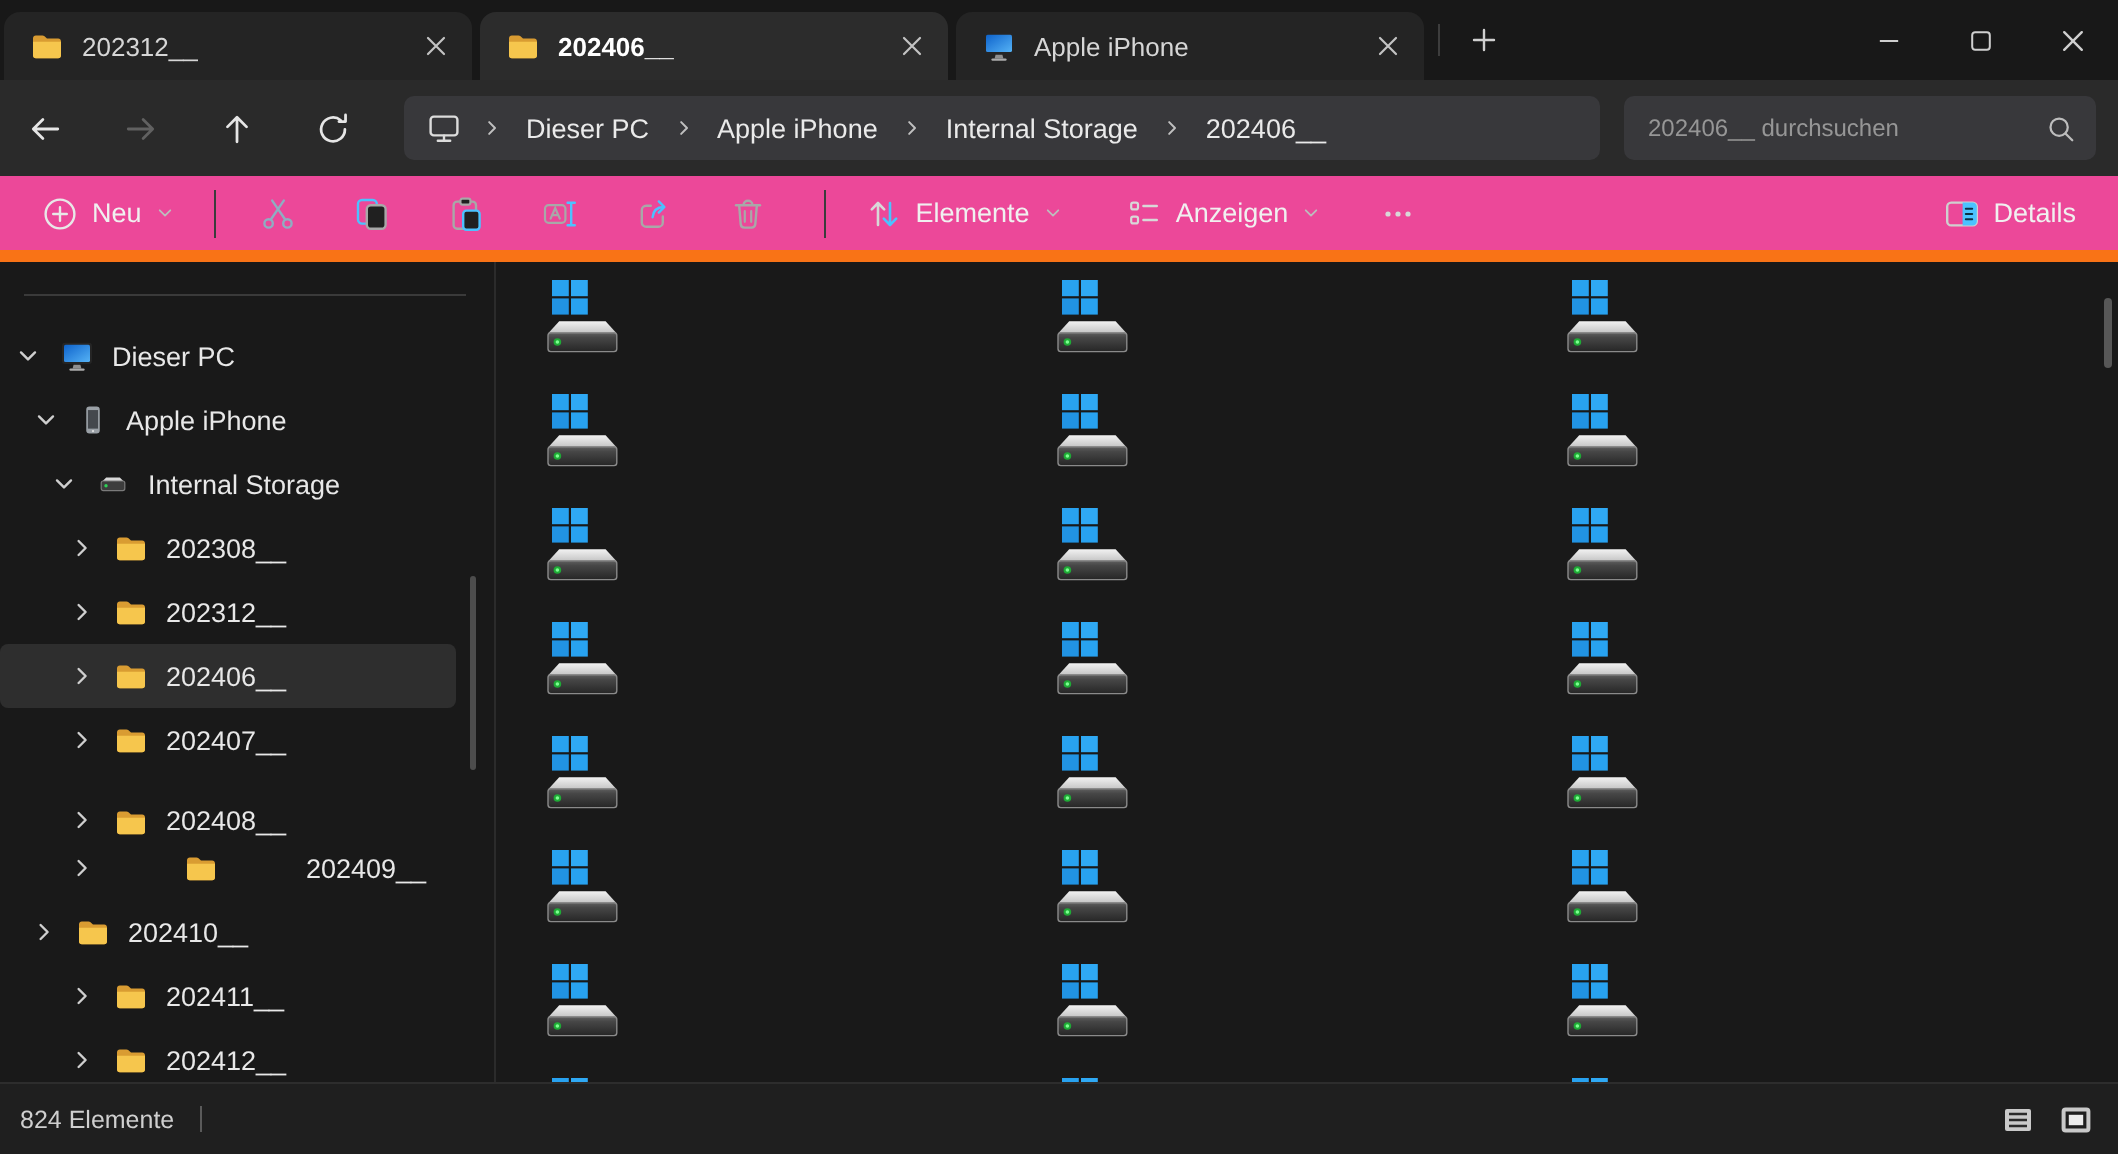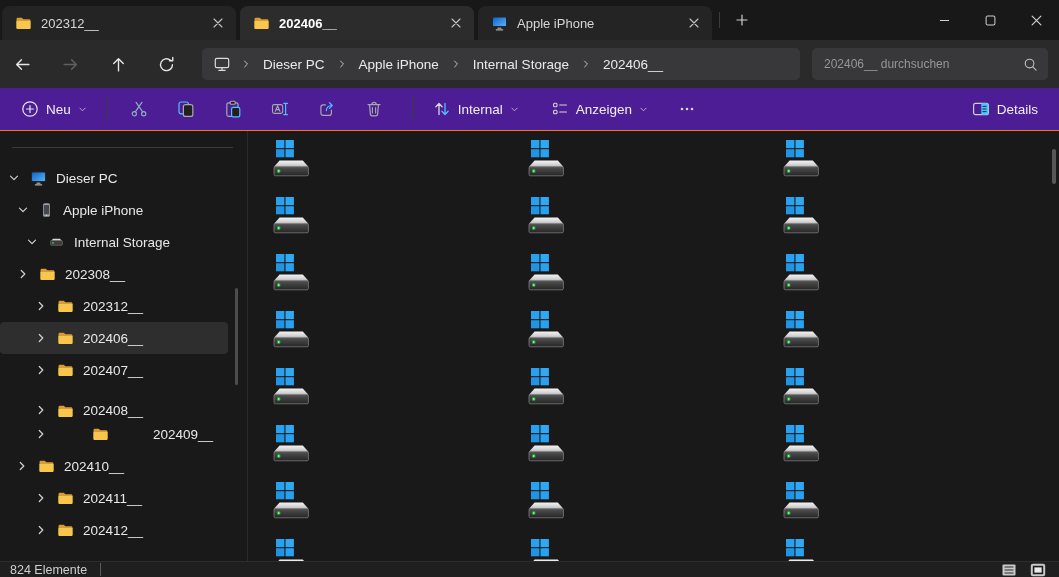--- a/index.html
+++ b/index.html
@@ -46,21 +46,21 @@
   .crumb { height:28px; border:none; background:transparent; color:#eaeaea; font-size:13.5px; padding:0 9px;
            border-radius:4px; display:flex; align-items:center; white-space:nowrap; }
   .searchbox { width:236px; height:32px; background:#38383b; border-radius:5px; margin-left:12px;
                display:flex; align-items:center; padding:0 10px 0 12px; flex:none; }
   .searchbox input { flex:1; border:none; background:transparent; outline:none; color:#e6e6e6;
                      font-size:12px; font-family:inherit; min-width:0; }
   .searchbox input::placeholder { color:#969696; }
   .searchbox svg { width:15px; height:15px; color:#bdbdbd; flex:none; }
 
   
-  .toolbar { height:43px; background:#4c1d95; border-bottom:1px solid #f97316;
+  .toolbar { height:43px; background:#ec4899; border-bottom:6px solid #f97316;
              display:flex; align-items:center; padding:0 12px; flex:none; }
   .tb-btn { height:32px; border:none; background:transparent; color:#e8e8e8; border-radius:5px;
             display:flex; align-items:center; justify-content:center; gap:7px; padding:0 9px; flex:none; }
   .tb-btn .tbi { width:18px; height:18px; }
   .tb-label { font-size:13.5px; color:#f0f0f0; }
   .tb-chev { width:9px; height:9px; color:#bdbdbd; }
   .tb-iconbtn { width:40px; padding:0; margin-right:7px; }
   .tb-sep { width:1px; height:24px; background:#3c3c3c; margin:0 11px; flex:none; }
   .tb-spacer { flex:1; }
 
@@ -76,21 +76,21 @@
   .tree-label { font-size:13.5px; color:#e8e8e8; white-space:nowrap; }
   .sb-scroll { position:absolute; right:9px; top:157px; width:3px; height:97px; background:#4d4d4d; border-radius:2px; }
 
   .content { flex:1; position:relative; overflow:hidden; }
   .grid { display:grid; grid-template-columns:repeat(3,255px); grid-auto-rows:57px; padding:8px 0 0 23px; }
   .cell { width:40px; height:38px; }
   .cell svg { width:40px; height:38px; display:block; }
   .ct-scroll { position:absolute; right:3px; top:18px; width:4px; height:35px; background:#575757; border-radius:2px; }
 
   
-  .statusbar { height:16px; background:#1f1f1f; border-top:1px solid #2d2d2d; display:flex; align-items:center;
+  .statusbar { height:36px; background:#1f1f1f; border-top:1px solid #2d2d2d; display:flex; align-items:center;
                padding:0 8px 0 10px; flex:none; }
   .status-count { font-size:12.5px; color:#cfcfcf; }
   .status-div { width:1px; height:13px; background:#5a5a5a; margin-left:13px; }
   .status-spacer { flex:1; }
   .sb-viewbtn { width:26px; height:21px; border:none; background:transparent; display:flex;
                 align-items:center; justify-content:center; border-radius:3px; margin-left:3px; }
   .sb-viewbtn svg { width:16px; height:16px; }
 </style>
 </head>
 <body>
@@ -404,21 +404,21 @@
     <button class="tb-btn tb-iconbtn">
       <svg class="tbi">
           <use href="#i-delete" xlink:href="#i-delete"></use>
         </svg>
     </button>
     <div class="tb-sep"></div>
     <button class="tb-btn">
       <svg class="tbi">
           <use href="#i-sort" xlink:href="#i-sort"></use>
         </svg>
-      <span class="tb-label">Internal</span>
+      <span class="tb-label">Elemente</span>
       <svg class="tb-chev">
           <use href="#i-chevd" xlink:href="#i-chevd"></use>
         </svg>
     </button>
     <button class="tb-btn" style="margin-left:14px;justify-content:center;">
       <svg class="tbi">
           <use href="#i-view" xlink:href="#i-view"></use>
         </svg>
       <span class="tb-label">Anzeigen</span>
       <svg class="tb-chev">
@@ -469,21 +469,21 @@
             <span class="tree-chev">
               <svg>
                 <use href="#i-chevd" xlink:href="#i-chevd"></use>
               </svg>
             </span>
             <svg class="ic-drive tree-ic">
               <use href="#i-drive" xlink:href="#i-drive"></use>
             </svg>
             <span class="tree-label">Internal Storage</span>
           </div>
-          <div class="tree-row" style="padding-left: 15px;">
+          <div class="tree-row" style="padding-left: 33px;">
             <span class="tree-chev">
               <svg>
                 <use href="#i-chevr" xlink:href="#i-chevr"></use>
               </svg>
             </span>
             <svg class="ic-folder tree-ic">
               <use href="#i-folder" xlink:href="#i-folder"></use>
             </svg>
             <span class="tree-label">202308__</span>
           </div>

